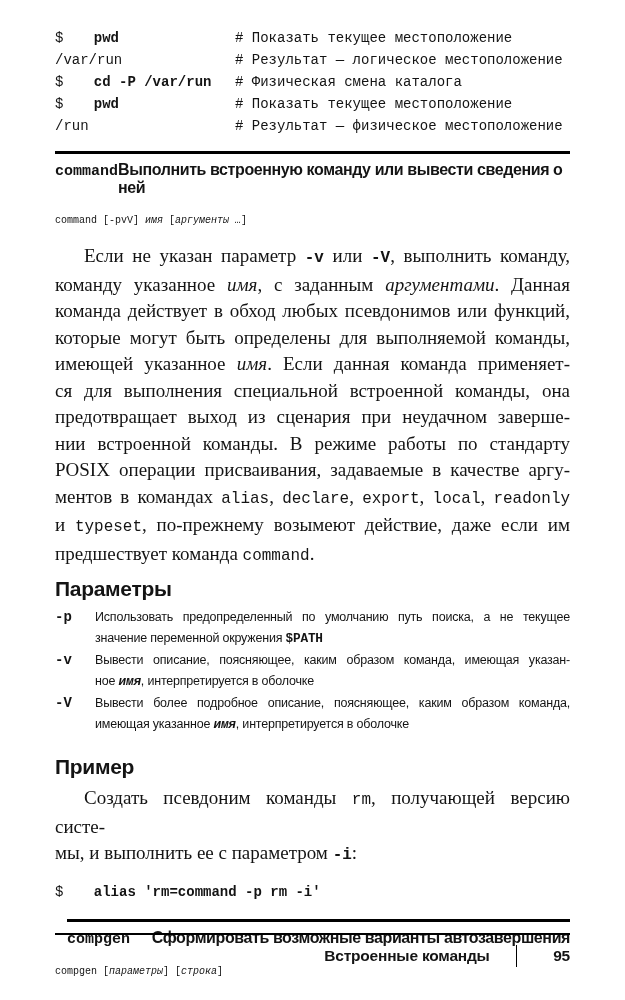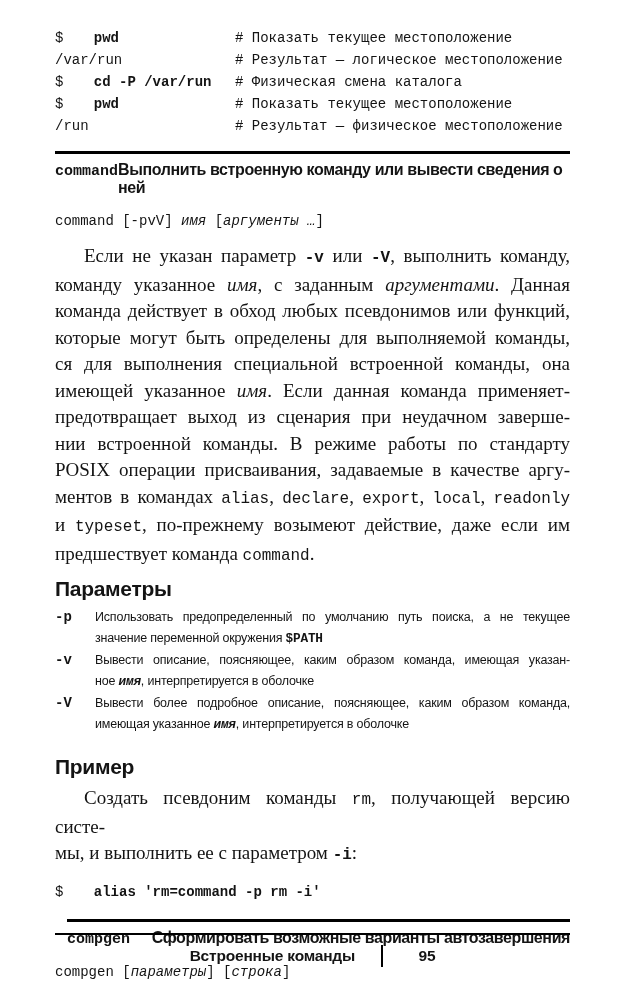--- a/index.html
+++ b/index.html
@@ -15,21 +15,21 @@
   .code-row{display:flex;}
   .code-cell{width:180px;flex:none;white-space:pre;}
   .comment-cell{white-space:pre;}
 
   
   .section-header{display:flex;justify-content:space-between;align-items:baseline;
     border-top:3px solid #000;padding-top:7px;margin-top:14px;}
   .cmd-name{font-family:"Liberation Mono", monospace;font-weight:bold;font-size:15px;}
   .section-title{font-family:"Liberation Sans", sans-serif;font-weight:bold;font-size:16px;letter-spacing:-0.4px;}
 
-  .syntax{font-family:"Liberation Mono", monospace;font-size:14px;line-height:20px;margin-top:14px;}
+  .syntax{font-family:"Liberation Mono", monospace;font-size:10px;line-height:20px;margin-top:14px;}
 
   
   .body-para{font-size:19px;line-height:26.5px;margin-top:12px;}
   .just .rline{text-align:justify;text-align-last:justify;}
   .just .rline:last-child{text-align-last:left;}
   .indent-first .rline:first-child{text-indent:29px;}
 
   .h2{font-family:"Liberation Sans", sans-serif;font-weight:bold;font-size:21px;line-height:24px;margin-top:8px;letter-spacing:-0.3px;}
   .h2.example-h{margin-top:20px;}
 
@@ -47,21 +47,21 @@
   .sg-b{font-weight:bold;padding-left:22px;}
   .sg-i{font-style:italic;}
   .sg-m{font-family:"Liberation Mono", monospace;}
   .sg-mb{font-family:"Liberation Mono", monospace;font-weight:bold;}
   .sg-mbi{font-family:"Liberation Mono", monospace;font-weight:bold;font-style:italic;}
   .body-para .sg-m,.body-para .sg-mb{font-size:0.84em;}
   .opt-desc .sg-mb,.opt-desc .sg-mbi{font-size:1.02em;}
 
   
   .footer{position:absolute;left:55px;right:55px;top:933px;border-top:2px solid #000;
-    padding-top:10px;display:flex;justify-content:center;align-items:center;
+    padding-top:10px;display:flex;justify-content:flex-end;align-items:center;
     font-family:"Liberation Sans", sans-serif;font-weight:bold;font-size:15.5px;letter-spacing:-0.2px;}
   .footer-divider{width:1.5px;height:22px;background:#000;margin:0 36px 0 26px;}
 </style>
 </head>
 <body>
 
 <div class="page">
 
   <div class="code-block">
     <div class="code-row">
@@ -91,22 +91,22 @@
     <span class="section-title">Выполнить встроенную команду или вывести сведения о ней</span>
   </div>
 
   <div class="syntax"><span>command [-pvV] </span><span class="sg-i">имя</span><span> [</span><span class="sg-i">аргументы …</span><span>]</span></div>
 
   <div class="body-para just indent-first">
       <div class="rline"><span>Если не указан параметр </span><span class="sg-mb">-v</span><span> или </span><span class="sg-mb">-V</span><span>, выполнить команду,</span></div>
       <div class="rline"><span>команду указанное </span><span class="sg-i">имя</span><span>, с заданным </span><span class="sg-i">аргументами</span><span>. Данная</span></div>
       <div class="rline"><span>команда действует в обход любых псевдонимов или функций,</span></div>
       <div class="rline"><span>которые могут быть определены для выполняемой команды,</span></div>
+      <div class="rline"><span>имеющей указанное </span><span class="sg-i">имя</span><span>. Если данная команда применяет-</span></div>
       <div class="rline"><span>ся для выполнения специальной встроенной команды, она</span></div>
-      <div class="rline"><span>имеющей указанное </span><span class="sg-i">имя</span><span>. Если данная команда применяет-</span></div>
       <div class="rline"><span>предотвращает выход из сценария при неудачном заверше-</span></div>
       <div class="rline"><span>нии встроенной команды. В режиме работы по стандарту</span></div>
       <div class="rline"><span>POSIX операции присваивания, задаваемые в качестве аргу-</span></div>
       <div class="rline"><span>ментов в командах </span><span class="sg-m">alias</span><span>, </span><span class="sg-m">declare</span><span>, </span><span class="sg-m">export</span><span>, </span><span class="sg-m">local</span><span>, </span><span class="sg-m">readonly</span></div>
       <div class="rline"><span>и </span><span class="sg-m">typeset</span><span>, по-прежнему возымеют действие, даже если им</span></div>
       <div class="rline"><span>предшествует команда </span><span class="sg-m">command</span><span>.</span></div>
     </div>
 
   <div class="h2">Параметры</div>
 

